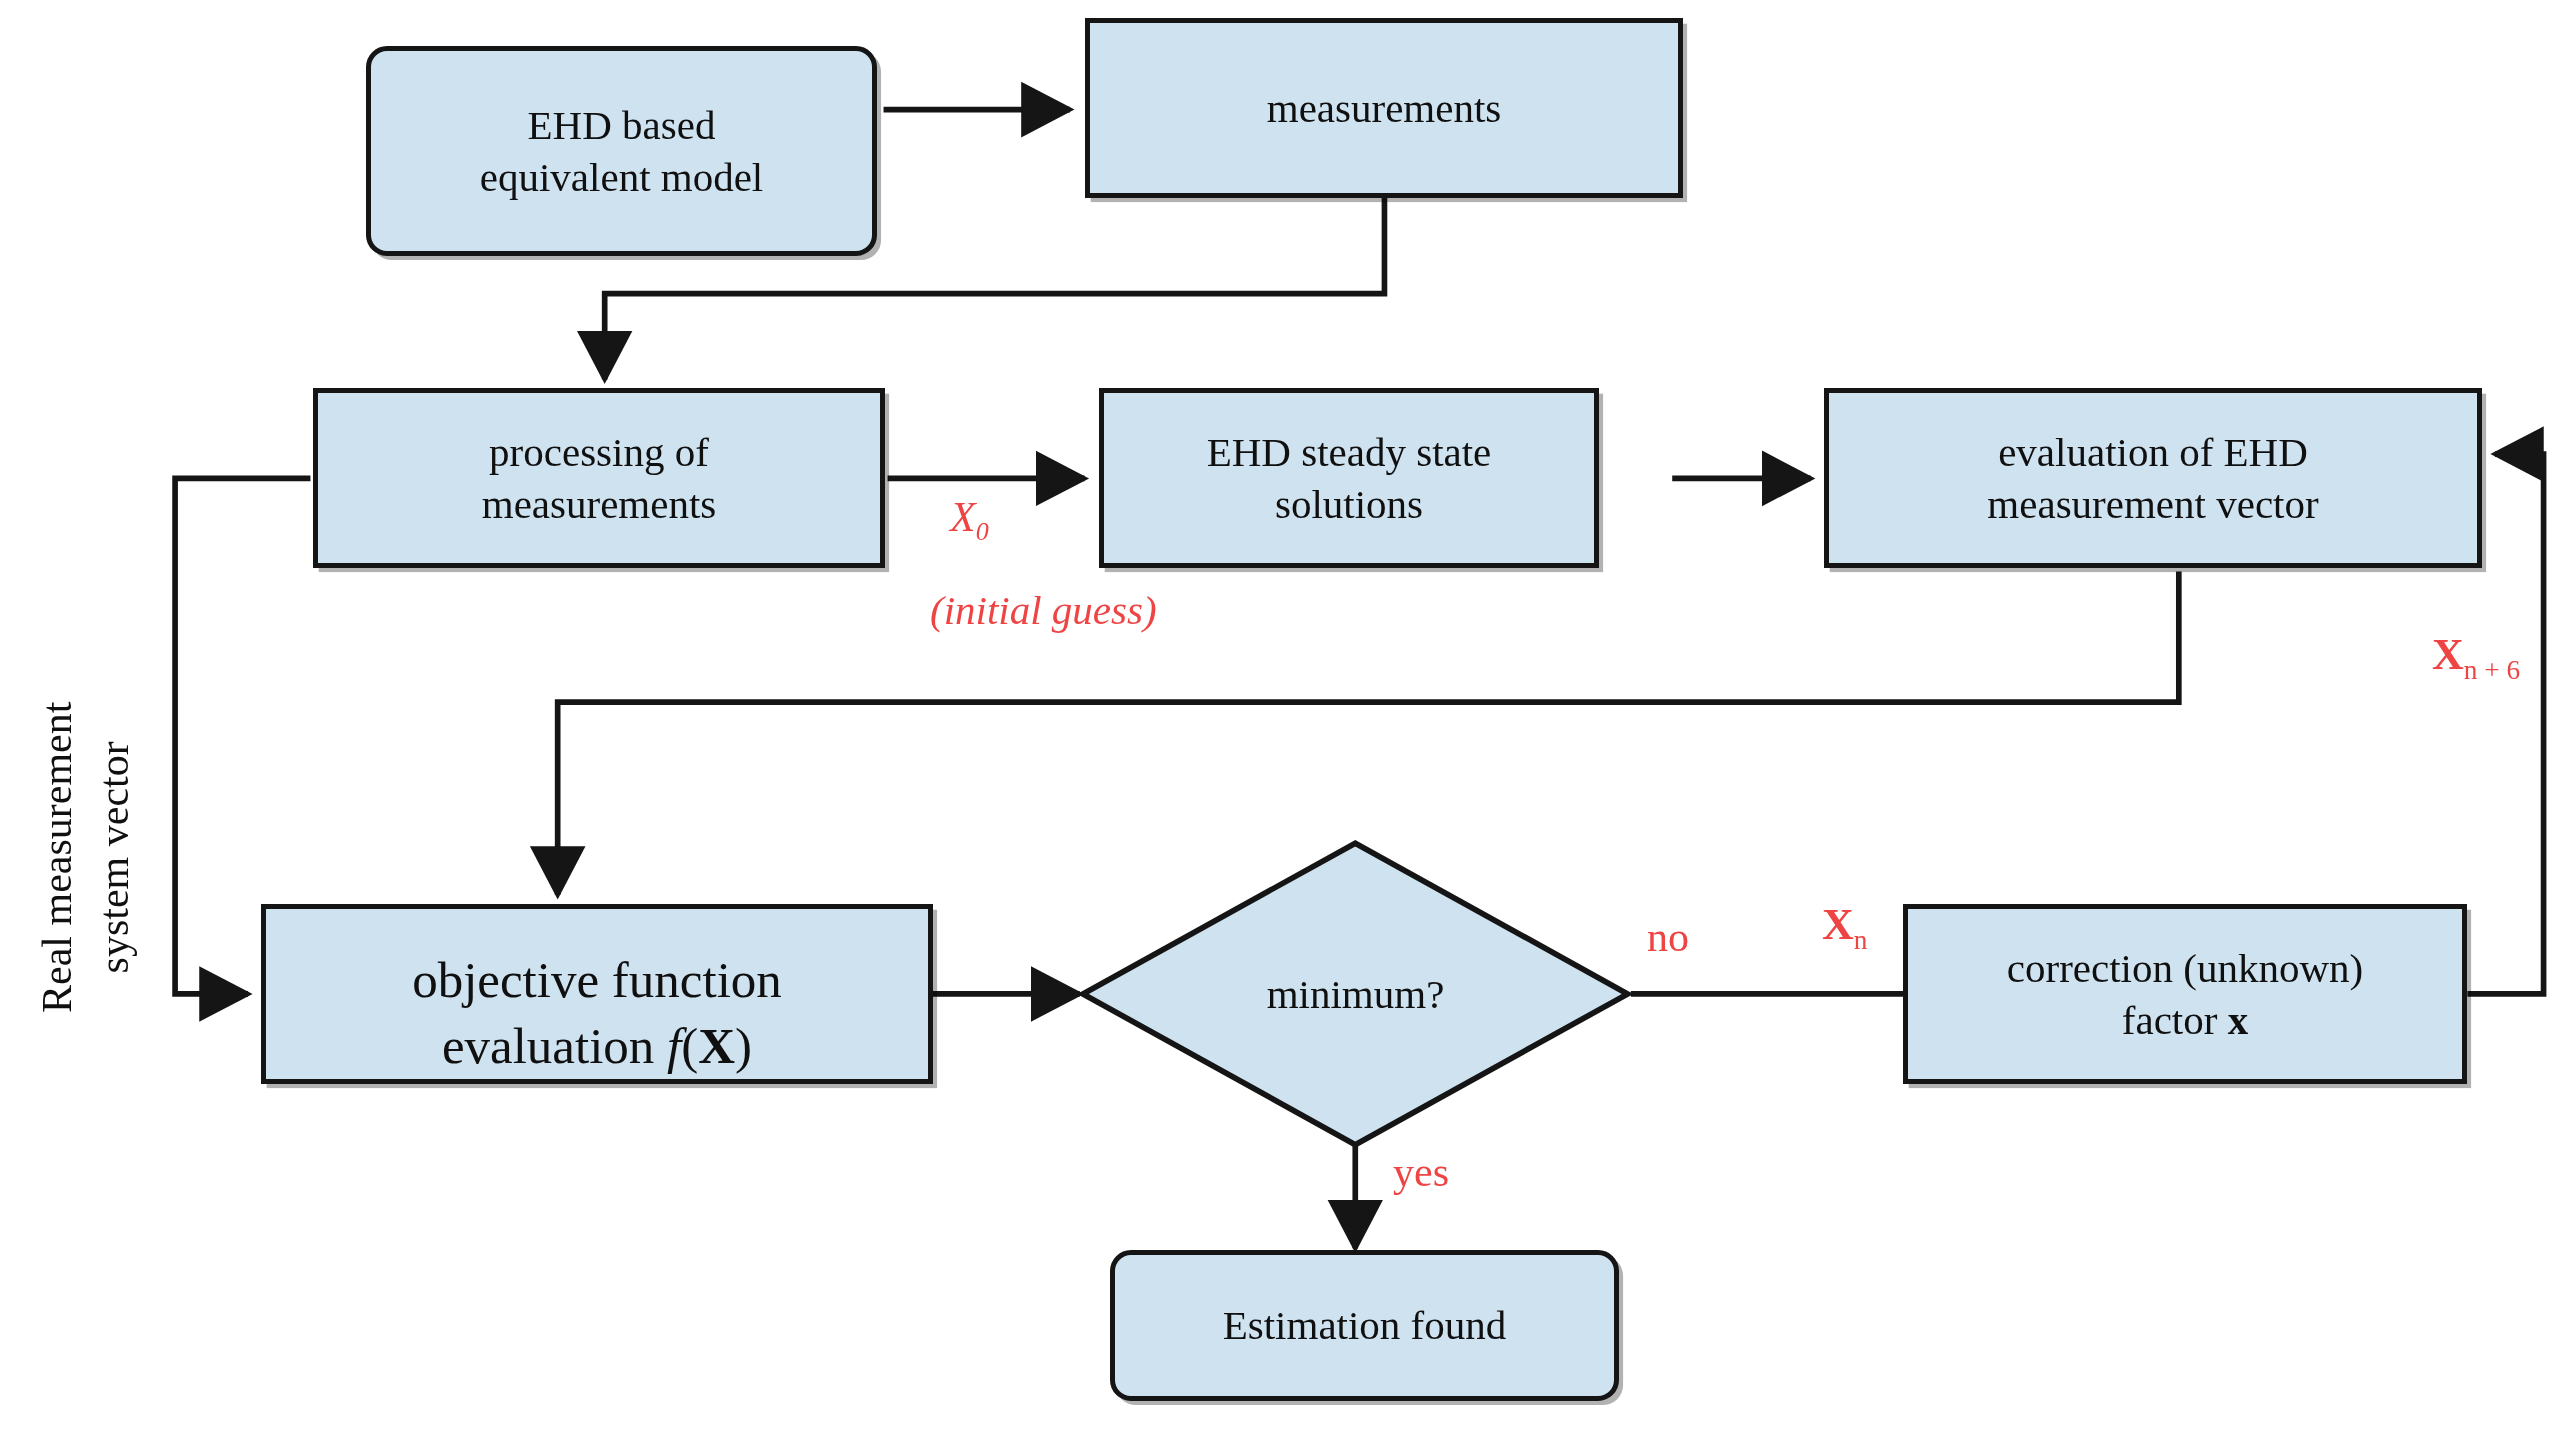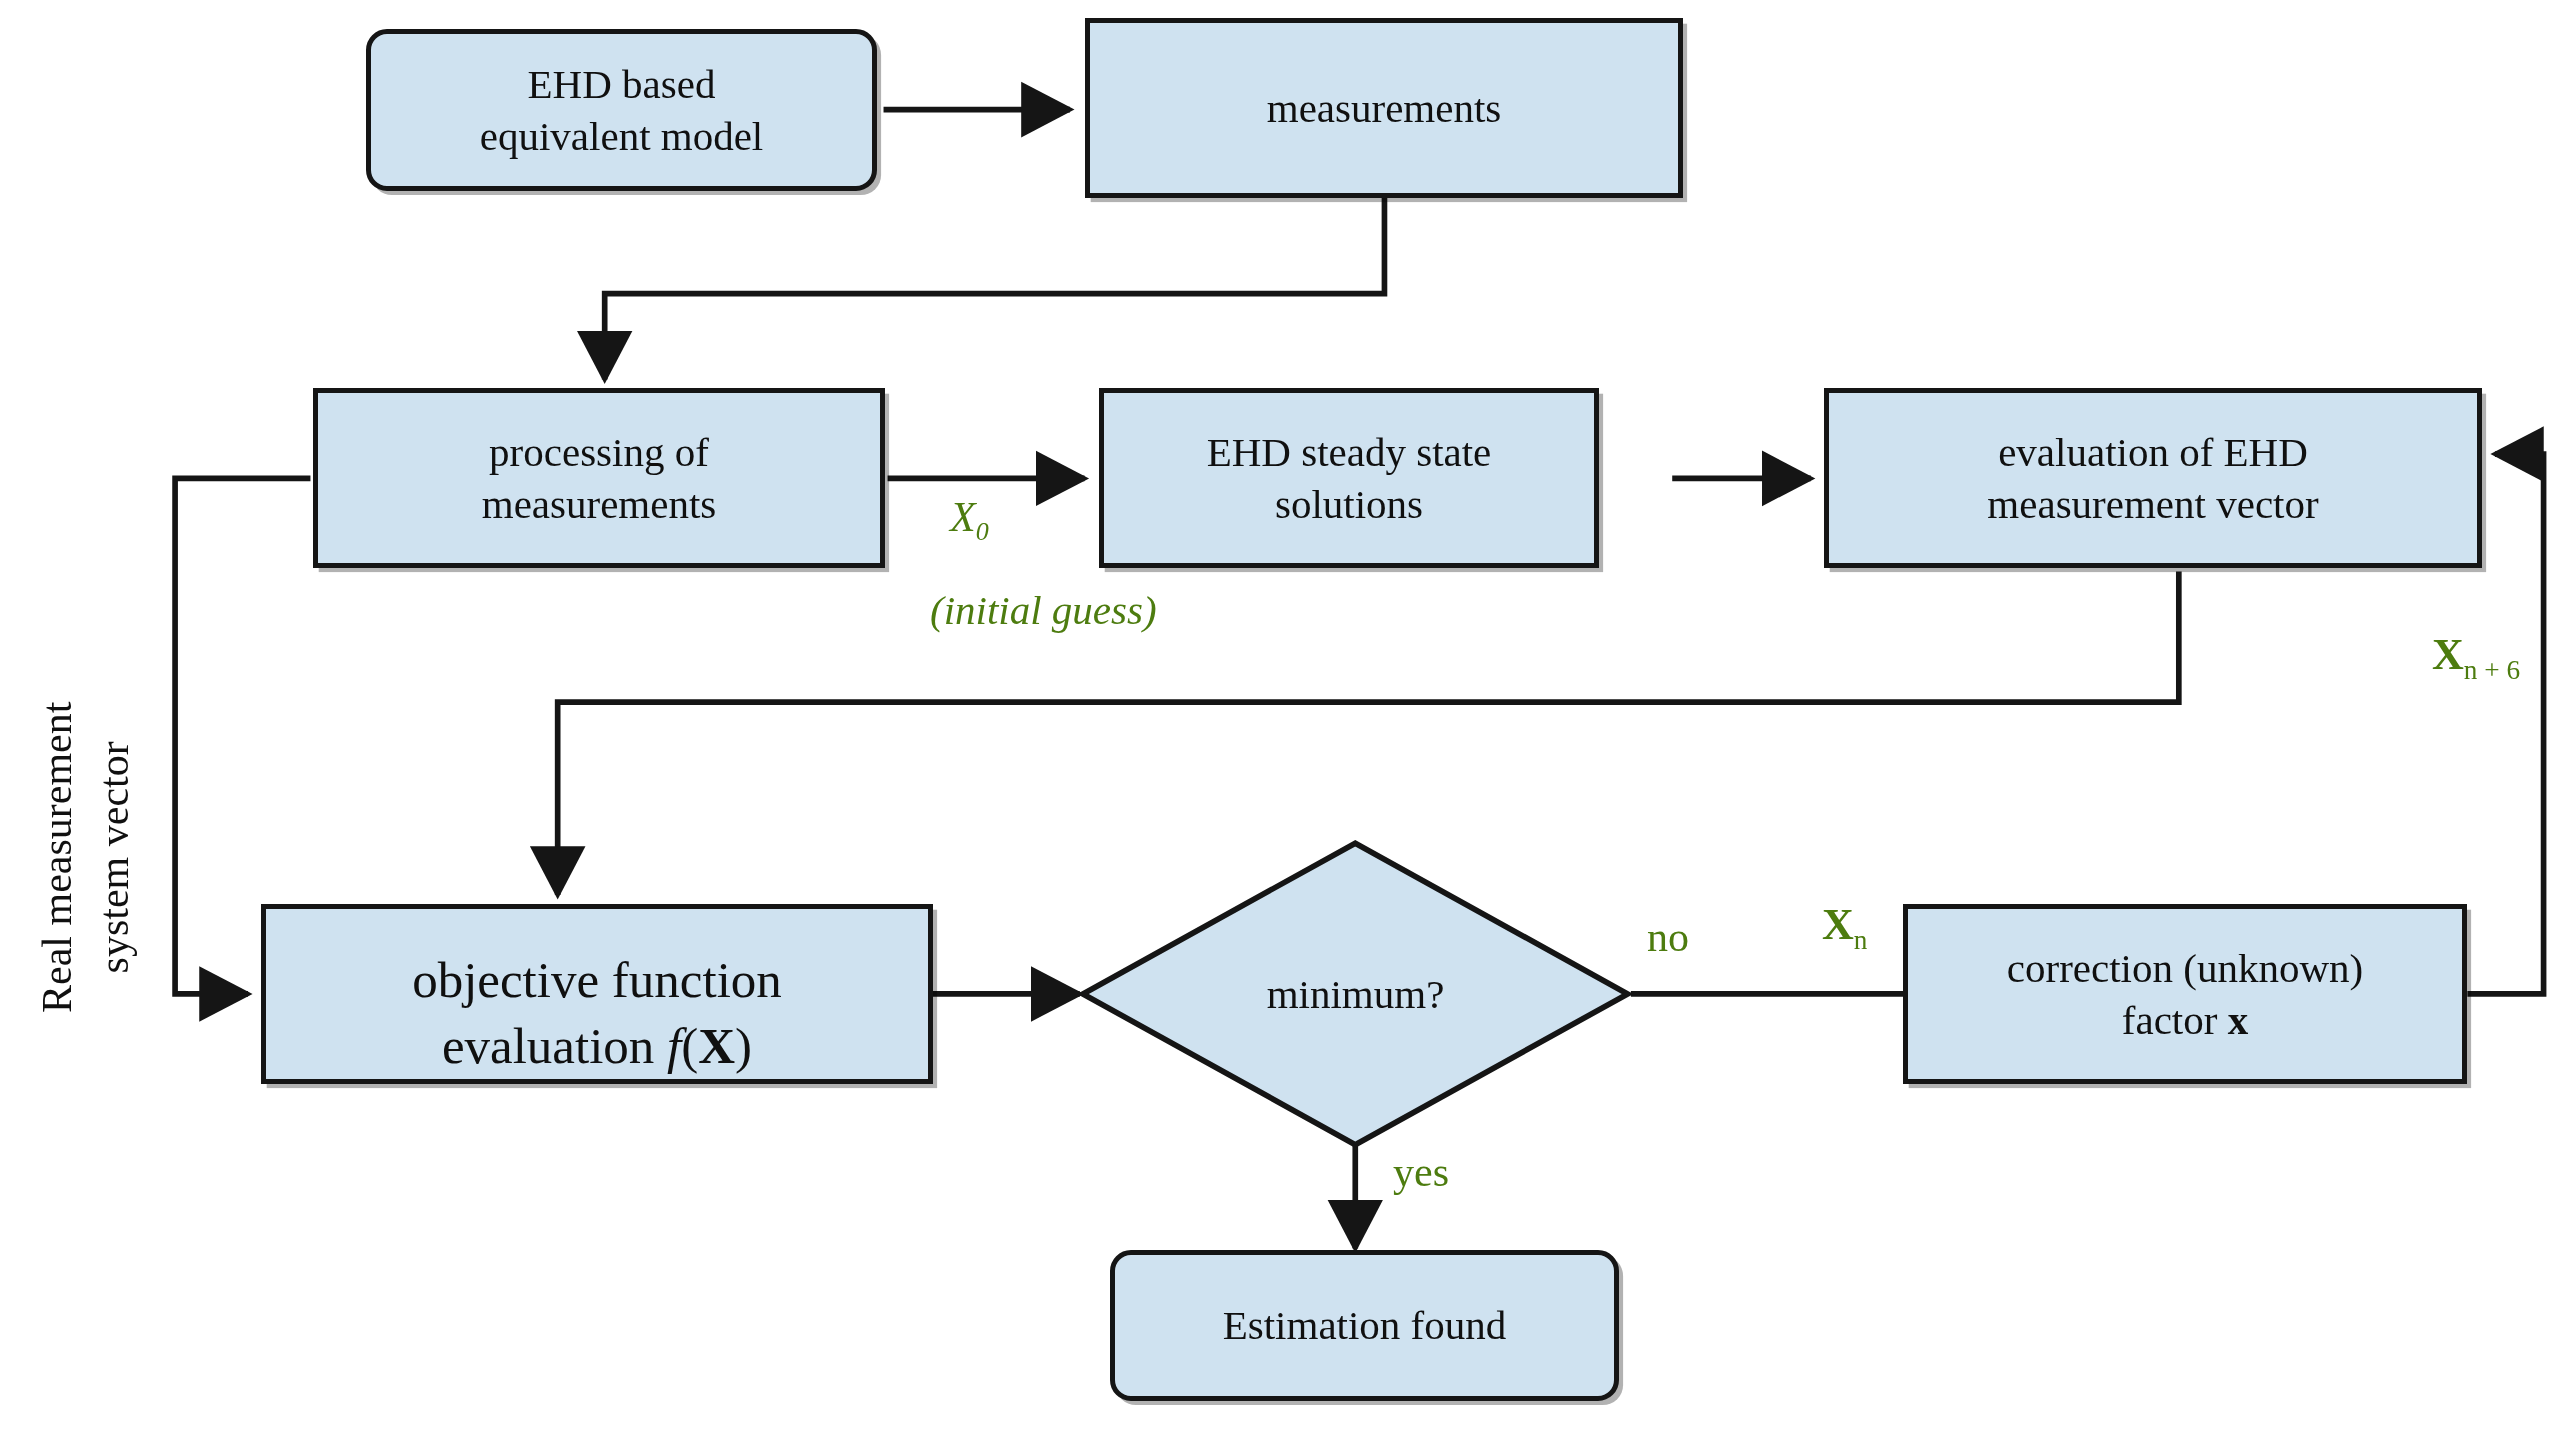--- a/index.html
+++ b/index.html
@@ -23,21 +23,21 @@
     text-align:center;
     color:#101010;
     line-height:1.28;
     box-shadow:4.9px 4.9px 0 -0.8px rgba(0,0,0,0.30);
   }
   .node.round{border-radius:21px;}
   .node .txt{padding:0 8px;}
 
   .lbl{
     position:absolute;
-    color:#4d7c0f;
+    color:#ef4444;
     white-space:nowrap;
     line-height:1.1;
   }
   .lbl.it{font-style:italic;}
 
   .vertlabel{
     position:absolute;
     transform-origin:left top;
     transform:rotate(-90deg);
     white-space:nowrap;
@@ -88,21 +88,21 @@
       <path d="M2012,1226 L2348,1226"></path>
 
       <path d="M3044,1226 L3138,1226 L3138,560 L3078,560" marker-end="url(#arrowR)"></path>
 
       <path d="M1672,1410 L1672,1540" marker-end="url(#arrowR)"></path>
     </g>
 
     <polygon points="1672,1040 2008,1226 1672,1412 1336,1226" fill="#cfe2f0" stroke="#151515" stroke-width="7" stroke-linejoin="miter"></polygon>
   </svg>
 
-  <div class="node round" style="left:366px;top:29px;width:511px;height:162px;font-size:41px;justify-content:center;">
+  <div class="node round" style="left:366px;top:46px;width:511px;height:210px;font-size:41px;justify-content:center;">
     <div class="txt">
       <div>EHD based</div>
       <div>equivalent model</div>
     </div>
   </div>
 
   <div class="node" style="left:1085px;top:18px;width:598px;height:180px;font-size:41px;">
     <div class="txt">
       <div>measurements</div>
     </div>

